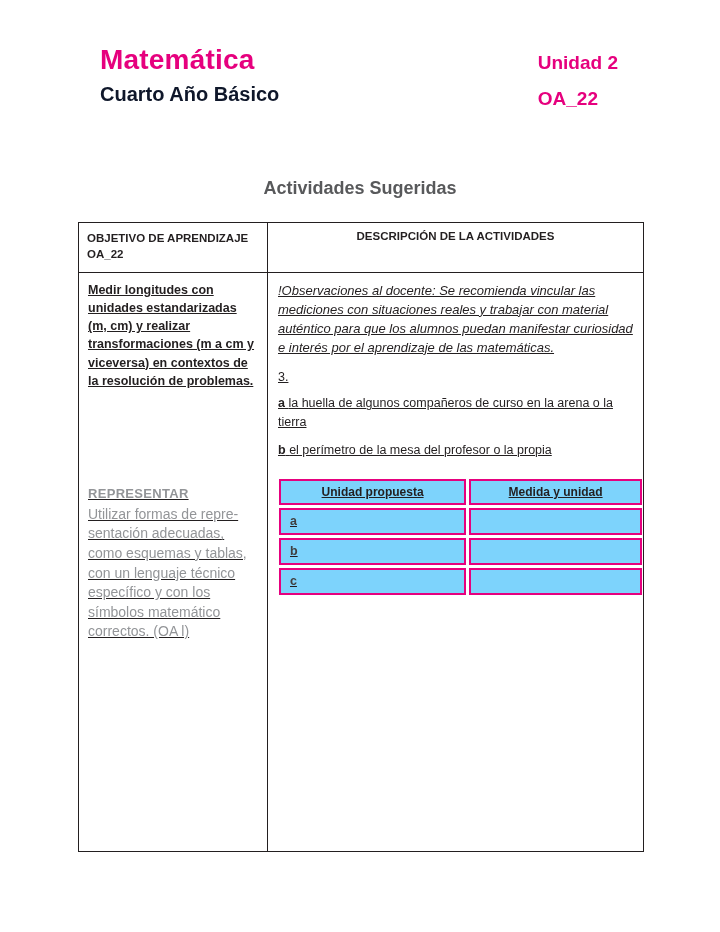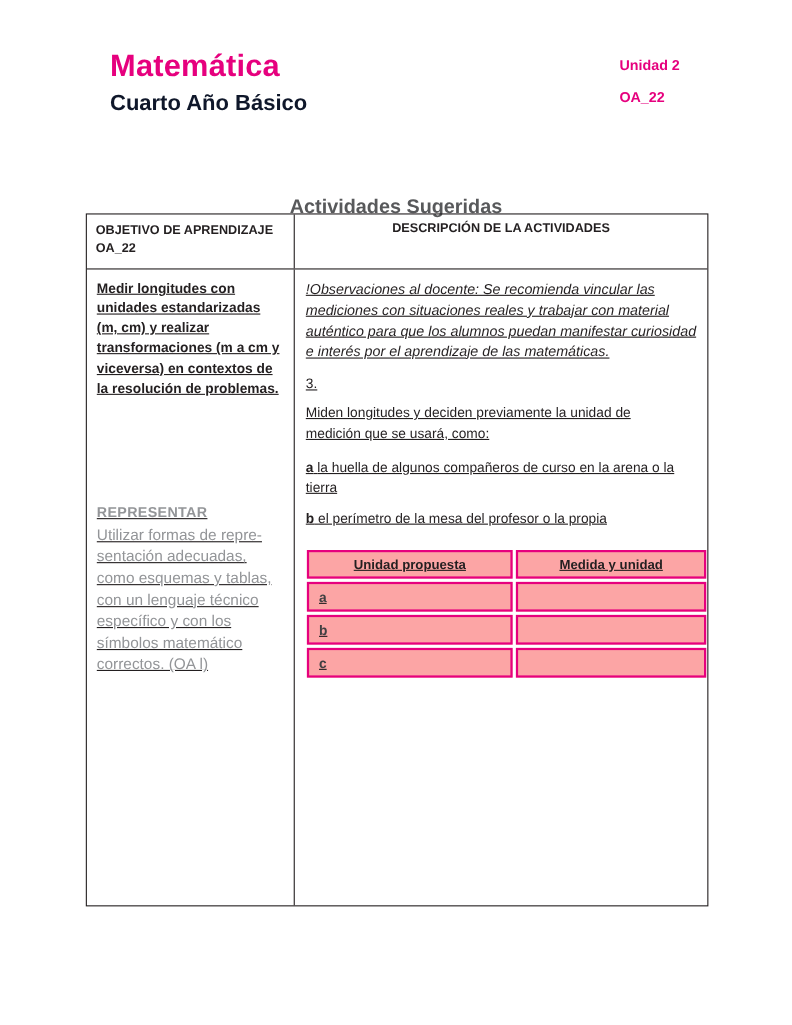--- a/index.html
+++ b/index.html
@@ -33,41 +33,41 @@
   }
   .doc-subtitle {
     color: #0f172a;
     font-size: 20px;
     font-weight: bold;
     margin-top: 7px;
   }
   .header-right { padding-top: 8px; text-align: left; }
   .unit-label, .oa-label {
     color: #e6007e;
-    font-size: 13px;
+    font-size: 19px;
     font-weight: bold;
   }
   .oa-label { margin-top: 14px; }
 
   
   .page-title {
     position: absolute;
     top: 178px;
     left: 0;
     width: 100%;
     text-align: center;
     color: #58595b;
     font-size: 18px;
     font-weight: bold;
   }
 
   
   .main-table {
     position: absolute;
-    top: 194px;
+    top: 222px;
     left: 78px;
     width: 566px;
     height: 630px;
     border: 1px solid #231f20;
     display: flex;
     flex-direction: column;
   }
   .thead {
     display: flex;
     border-bottom: 1px solid #231f20;
@@ -147,21 +147,21 @@
   .inner-table {
     width: calc(100% + 4px);
     margin-left: -2px;
     margin-top: 17px;
     border-collapse: separate;
     border-spacing: 3px 3px;
     table-layout: fixed;
   }
   .inner-table th, .inner-table td {
     border: 2px solid #e6007e;
-    background: #fca5a5;
+    background: #7dd3fc;
   }
   .inner-table th {
     height: 26px;
     font-size: 12px;
     font-weight: bold;
     text-align: center;
     color: #231f20;
   }
   .inner-table td {
     height: 27px;
@@ -202,21 +202,20 @@
         <p class="objective">Medir longitudes con unidades estandarizadas (m, cm) y realizar transformaciones (m a cm y viceversa) en contextos de la resolución de problemas.</p>
         <div class="representar">
           <div class="representar-title">REPRESENTAR</div>
           <div class="representar-text">Utilizar formas de repre-sentación adecuadas, como esquemas y tablas, con un lenguaje técnico específico y con los símbolos matemático correctos. (OA l)</div>
         </div>
       </div>
 
       <div class="td-right">
         <p class="observaciones">!Observaciones al docente: Se recomienda vincular las mediciones con situaciones reales y trabajar con material auténtico para que los alumnos puedan manifestar curiosidad e interés por el aprendizaje de las matemáticas.</p>
         <p class="item-number">3.</p>
-        <p class="intro">Miden longitudes y deciden previamente la unidad de medición que se usará, como:</p>
 
         <p class="list-item"><span class="li-label">a</span> <span>la huella de algunos compañeros de curso en la arena o la tierra</span></p>
         <p class="list-item"><span class="li-label">b</span> <span>el perímetro de la mesa del profesor o la propia</span></p>
 
         <table class="inner-table">
           <colgroup>
               <col class="c1">
               <col>
             </colgroup>
           <thead>

